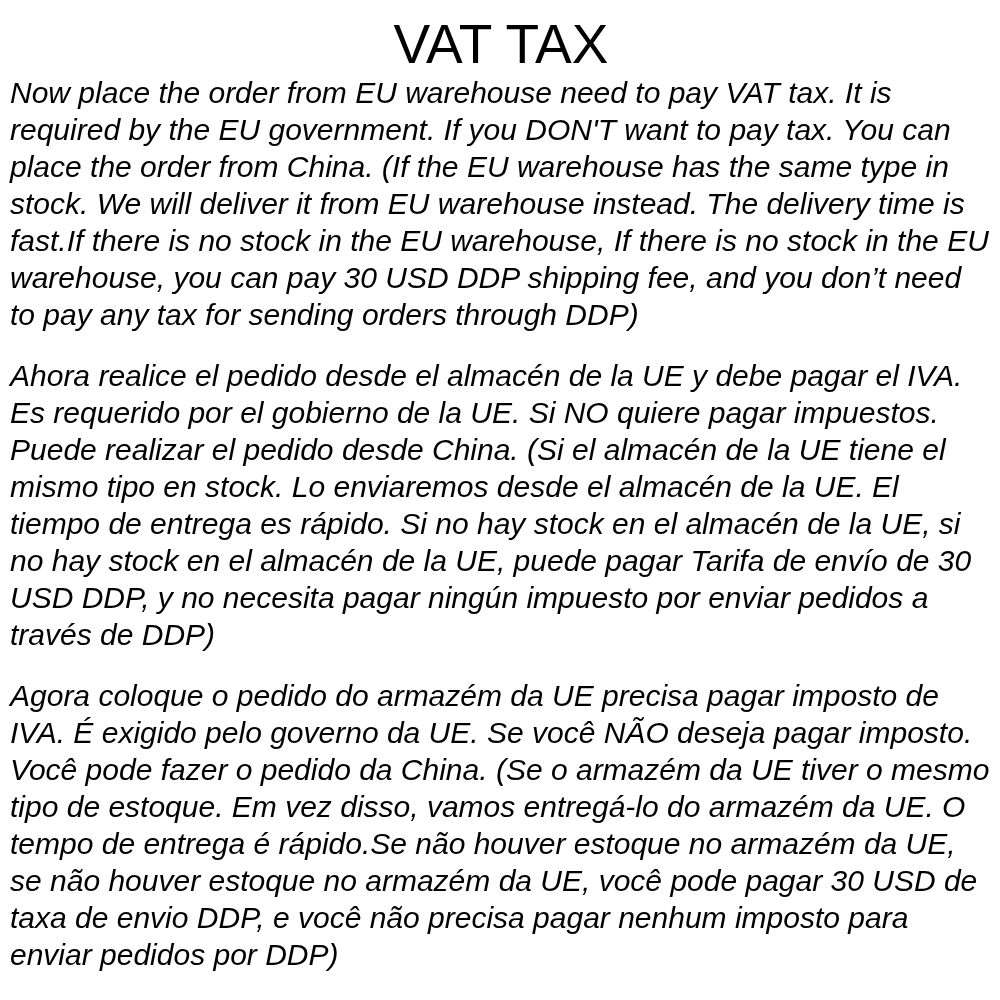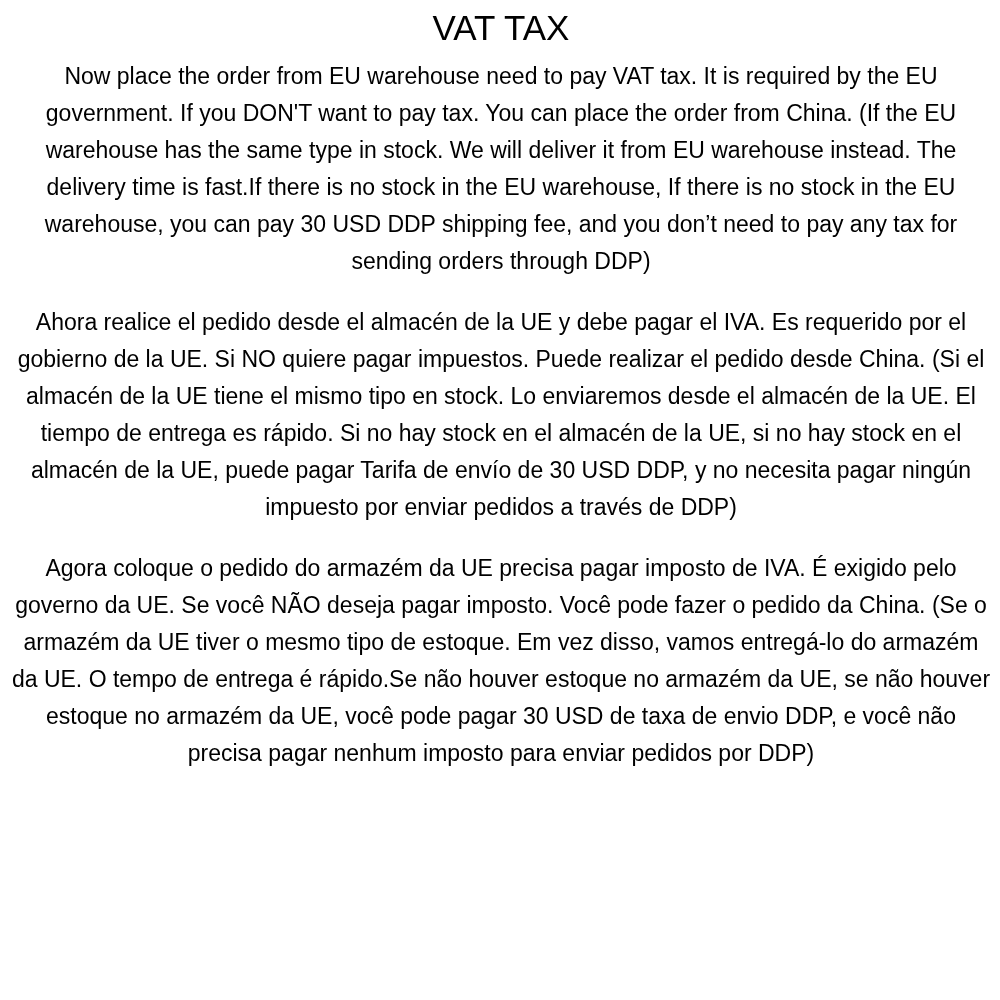--- a/index.html
+++ b/index.html
@@ -14,32 +14,33 @@
     color: #000000;
     overflow: hidden;
   }
   .page {
     width: 1000px;
     box-sizing: border-box;
     padding: 0 8px 0 10px;
   }
   .doc-title {
     text-align: center;
-    font-size: 35px;
+    font-size: 55px;
     line-height: 56px;
     font-weight: normal;
-    margin: 0 0 2px 0;
+    margin: 16px 0 2px 0;
     letter-spacing: 0px;
   }
   .para {
-    font-size: 23px;
+    font-size: 30px;
     line-height: 37px;
     margin: 0 0 24px 0;
-    text-align: center;
+    text-align: left;
     word-spacing: 0px;
+    font-style: italic;
   }
   .para:last-child {
     margin-bottom: 2px;
   }
 </style>
 </head>
 <body>
 
 <div class="page">
   <h1 class="doc-title">VAT TAX</h1>

